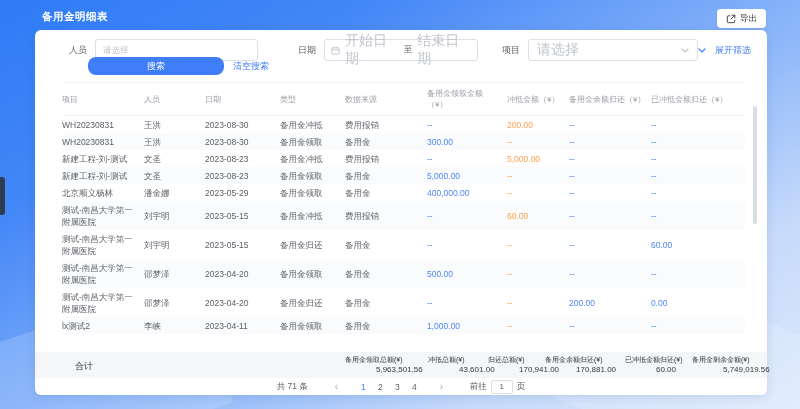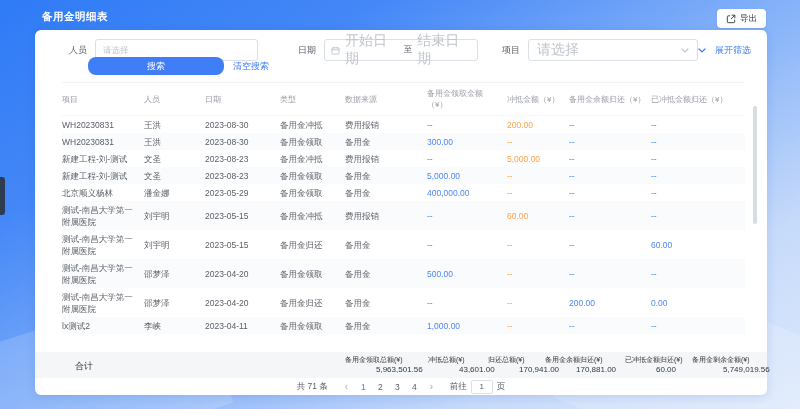--- a/index.html
+++ b/index.html
@@ -50,21 +50,21 @@
   .summary{position:absolute;left:0;right:0;bottom:17px;height:26px;background:#f5f6f8;}
   .sum-label{position:absolute;left:40px;top:8px;font-size:9px;color:#303133;}
   .stats{position:absolute;left:310px;top:0;bottom:0;display:flex;align-items:center;}
   .stat{display:flex;flex-direction:column;justify-content:center;}
   .stat:nth-child(1){width:83px}.stat:nth-child(2){width:60px}.stat:nth-child(3){width:57px}
   .stat:nth-child(4){width:80px}.stat:nth-child(5){width:67px}.stat:nth-child(6){width:75px}
   .stat-label{font-size:7px;color:#33373d;line-height:9px;white-space:nowrap;}
   .stat-value{font-size:8px;color:#33373d;line-height:10px;margin-top:1px;padding-left:31px;}
 
   .pager{position:absolute;left:0;right:0;bottom:0;height:17px;display:flex;align-items:center;justify-content:center;
-    font-size:8.5px;color:#5a5e66;}
+    font-size:8.5px;color:#5a5e66;gap:10px;}
   .pg-total{margin-right:10px;}
   .pg-btn{min-width:17px;text-align:center;cursor:pointer;color:#5a5e66;}
   .pg-arrow{color:#a8abb2;font-size:10px;}
   .pg-btn.active{color:#3f7ef7;}
   .pg-goto{margin-left:10px;display:flex;align-items:center;gap:4px;}
   .pg-input{width:20px;height:12px;border:1px solid #dcdfe6;border-radius:2px;font-size:8px;text-align:center;color:#5a5e66;padding:0;outline:none;}
   svg{display:block;}
 </style>
 </head>
 <body>

